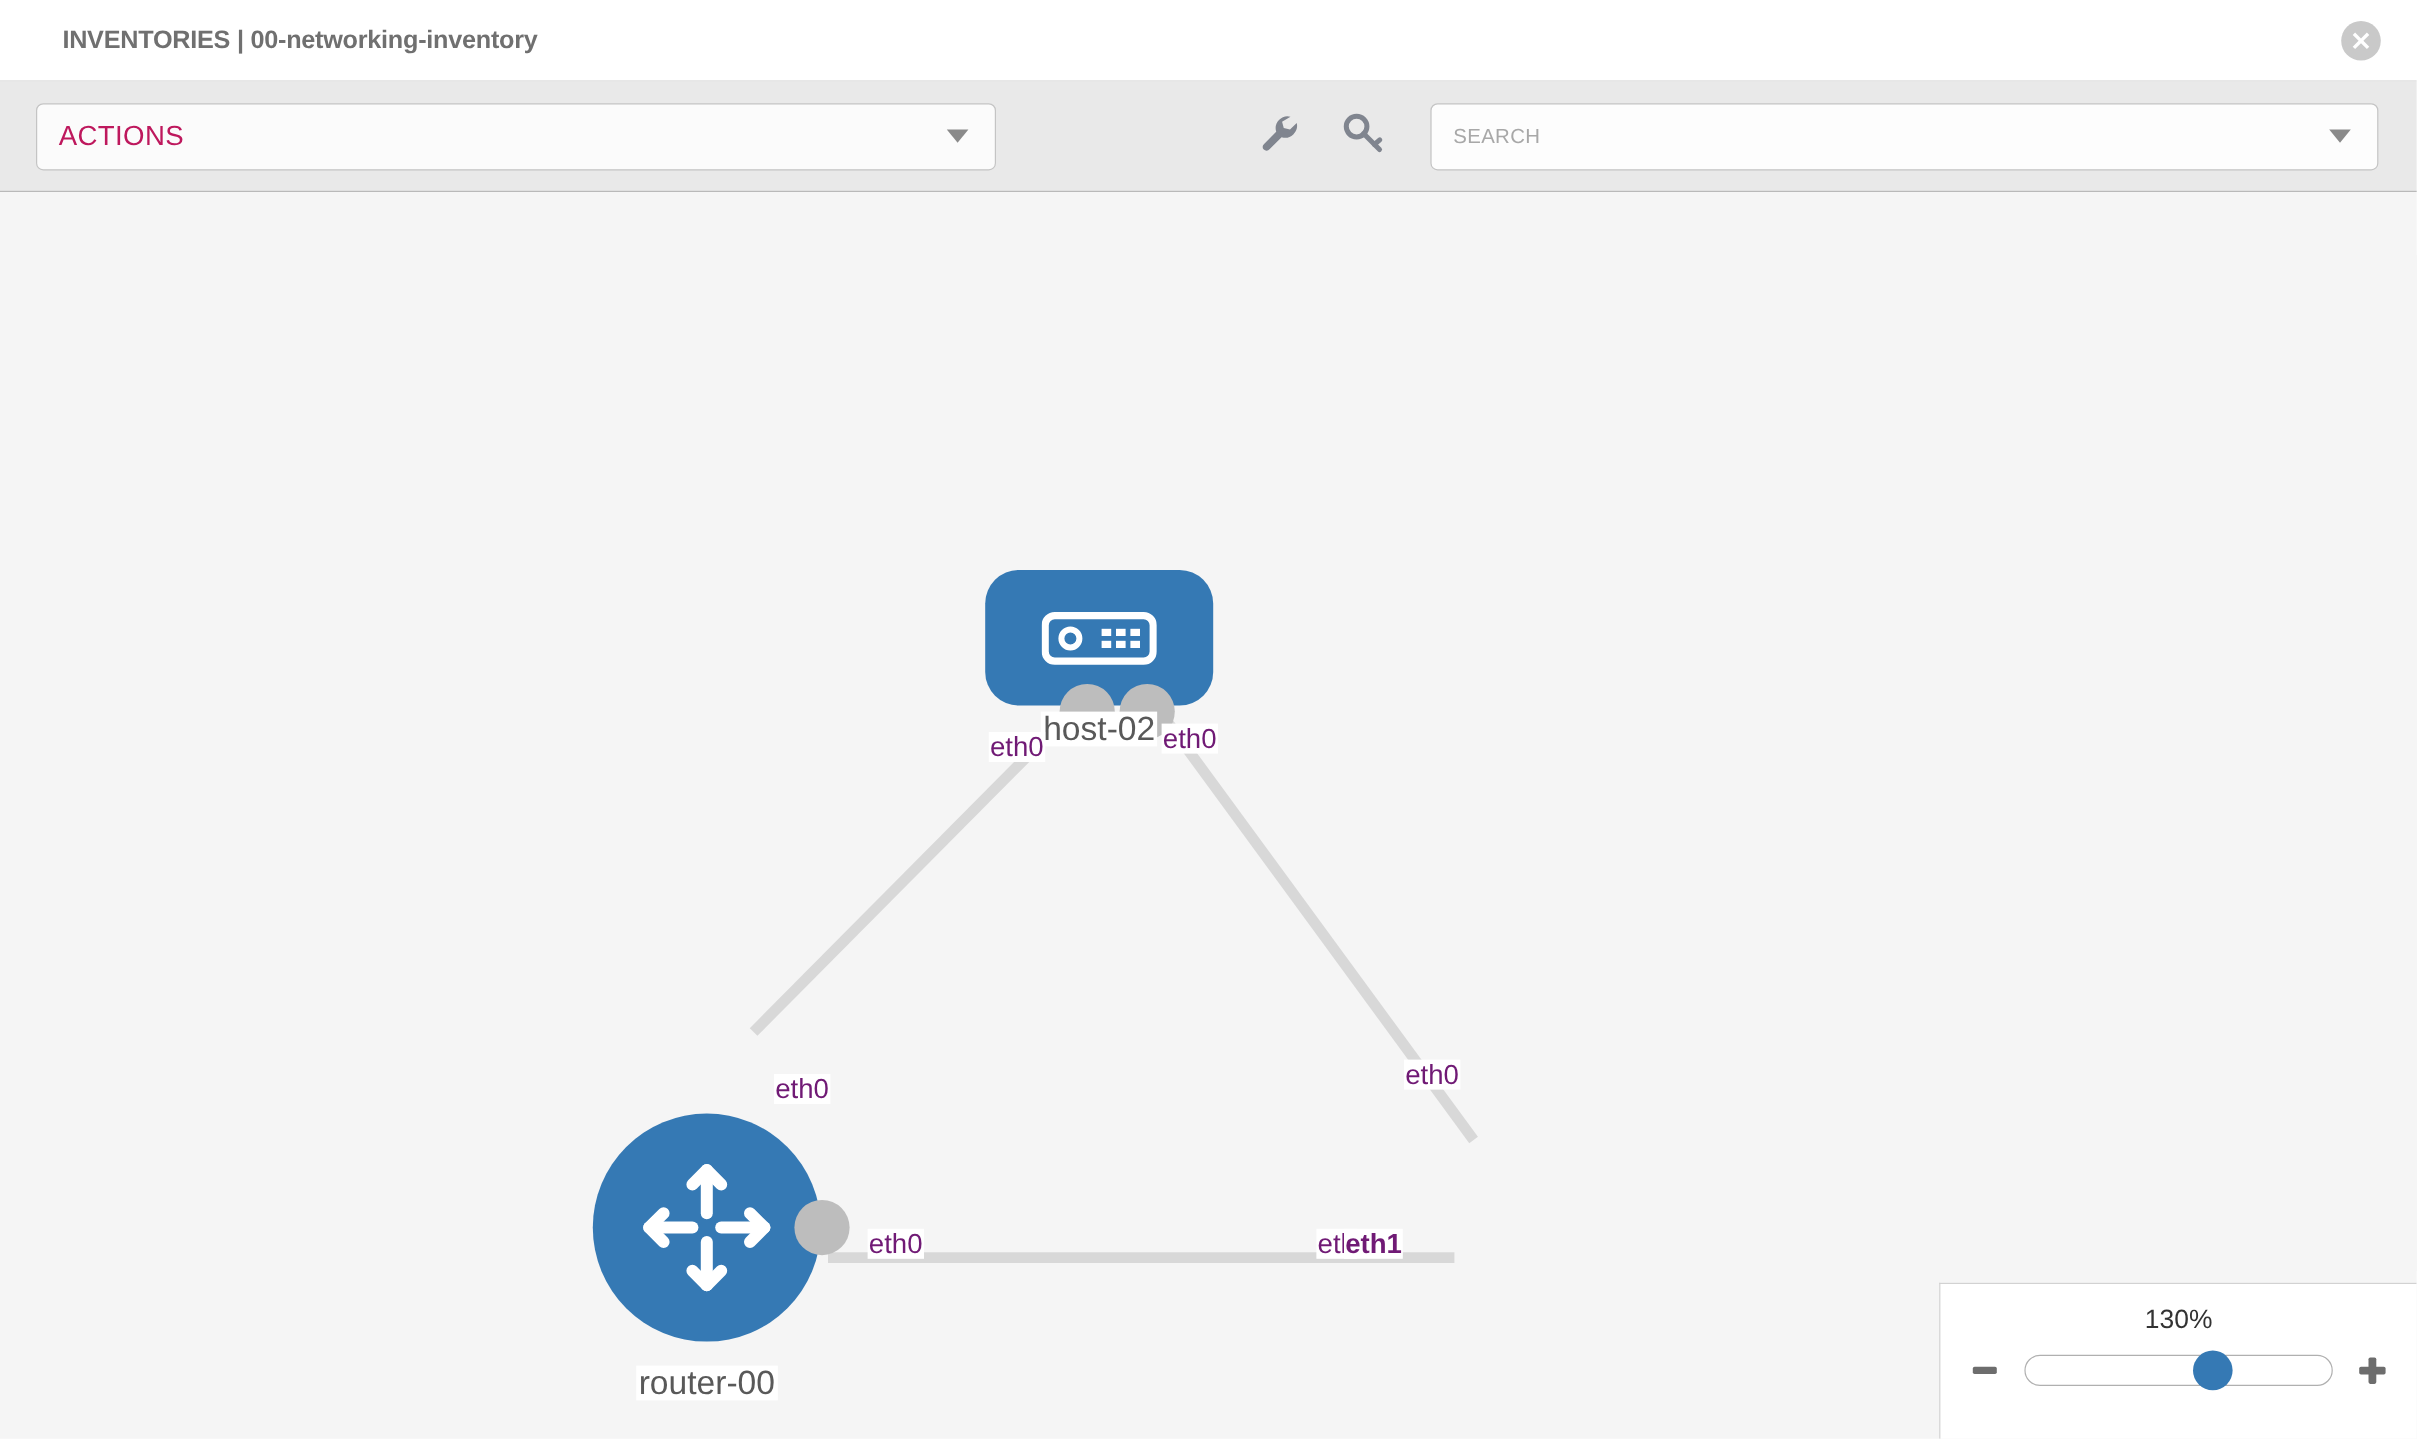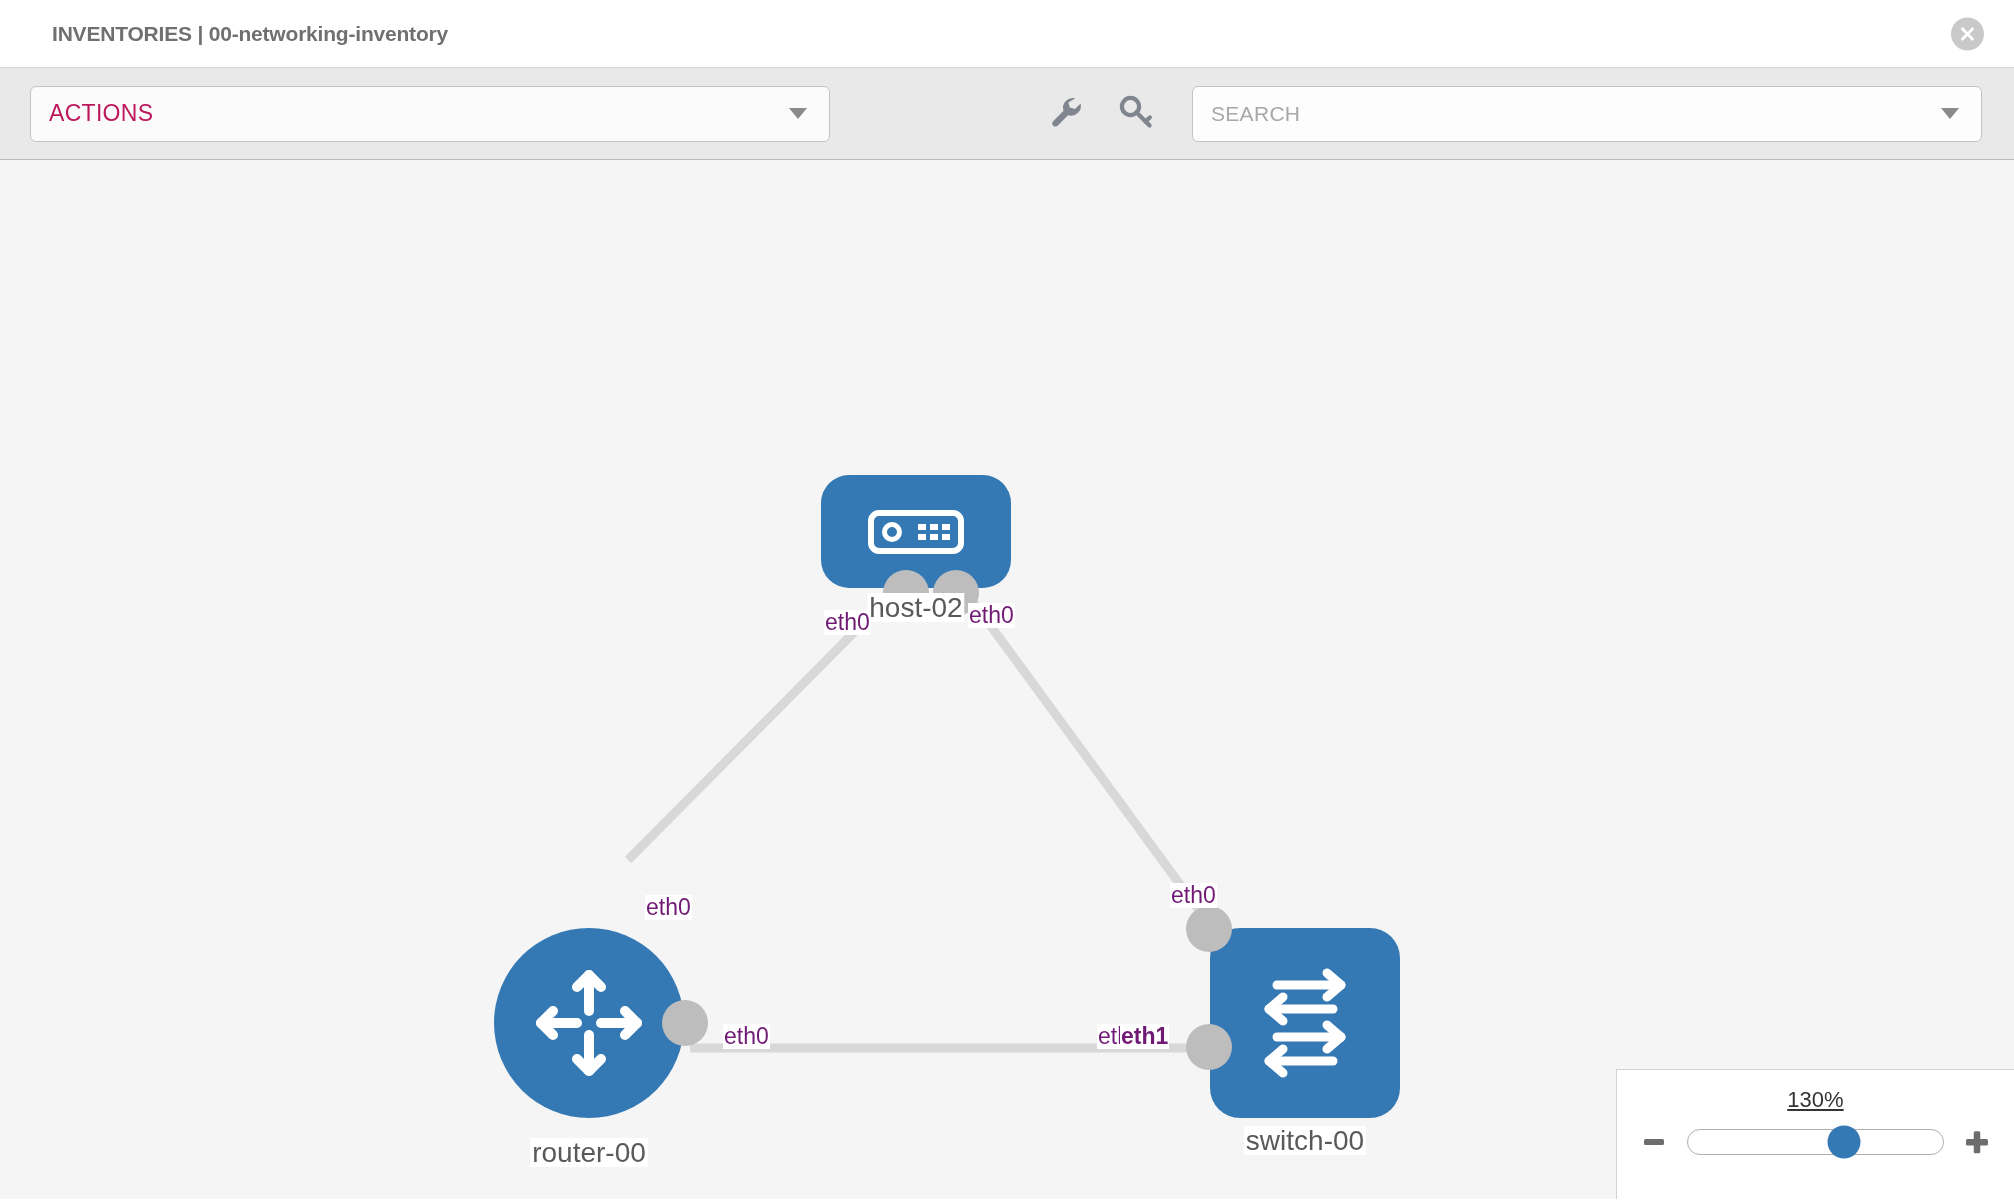--- a/index.html
+++ b/index.html
@@ -91,21 +91,21 @@
     border-radius: 6px;
     display: flex;
     align-items: center;
     padding: 0 18px;
   }
   .search-input {
     flex: 1;
     border: none; outline: none;
     background: transparent;
     font-family: "Liberation Sans", sans-serif;
-    font-size: 21px;
+    font-size: 17px;
     color: #555;
   }
   .search-input::placeholder { color: #a8a8a8; letter-spacing: 0.3px; }
 
   
   .canvas {
     position: relative;
     width: 2014px;
     height: 1039px;
     background: #f5f5f5;
@@ -169,21 +169,20 @@
     border-top: 1px solid #d2d2d2;
     display: flex;
     flex-direction: column;
     align-items: center;
     padding-top: 17px;
   }
   .zoom-value {
     font-size: 22px;
     color: #333;
     margin-bottom: 14px;
-    text-decoration: underline;
   }
   .zoom-row {
     display: flex;
     align-items: center;
     width: 100%;
     padding: 0 22px;
     gap: 18px;
   }
   .zoom-minus, .zoom-plus {
     color: #6d6d6d;
@@ -291,39 +290,20 @@
           <path d="M10 58 L46 58"></path>
             <path d="M22 46 L10 58 L22 70"></path>
           <path d="M106 58 L70 58"></path>
             <path d="M94 46 L106 58 L94 70"></path>
         </g>
       </svg>
     </div>
     <div class="node-label" style="top:210px;">router-00</div>
   </div>
 
-  <div class="node" style="left:1210px; top:768px; width:190px;">
-    <div class="port" style="left:-24px; top:-22px;"></div>
-    <div class="port" style="left:-24px; top:96px;"></div>
-    <div class="node-shape shape-rsquare">
-      <svg width="120" height="120" viewBox="0 0 120 120" aria-hidden="true">
-        <g fill="none" stroke="#ffffff" stroke-width="9" stroke-linecap="round" stroke-linejoin="round">
-          <path d="M32 22 L96 22"></path>
-            <path d="M82 10 L96 22 L82 34"></path>
-          <path d="M88 46 L24 46"></path>
-            <path d="M38 34 L24 46 L38 58"></path>
-          <path d="M32 74 L96 74"></path>
-            <path d="M82 62 L96 74 L82 86"></path>
-          <path d="M88 98 L24 98"></path>
-            <path d="M38 86 L24 98 L38 110"></path>
-        </g>
-      </svg>
-    </div>
-    <div class="node-label" style="top:198px;">switch-00</div>
-  </div>
 
   <div class="edge-label" style="left:824px; top:450px;">eth0</div>
   <div class="edge-label" style="left:968px; top:443px;">eth0</div>
   <div class="edge-label" style="left:645px; top:735px;">eth0</div>
   <div class="edge-label" style="left:1170px; top:723px;">eth0</div>
   <div class="edge-label" style="left:723px; top:864px;">eth0</div>
   <div class="edge-label" style="left:1097px; top:864px;">eth</div>
   <div class="edge-label" style="left:1120px; top:864px;font-weight:bold;">eth1</div>
 
   <div class="zoom-panel">

